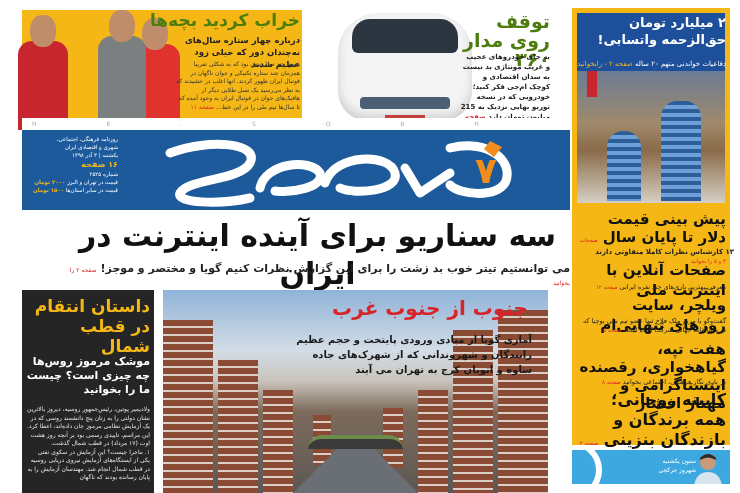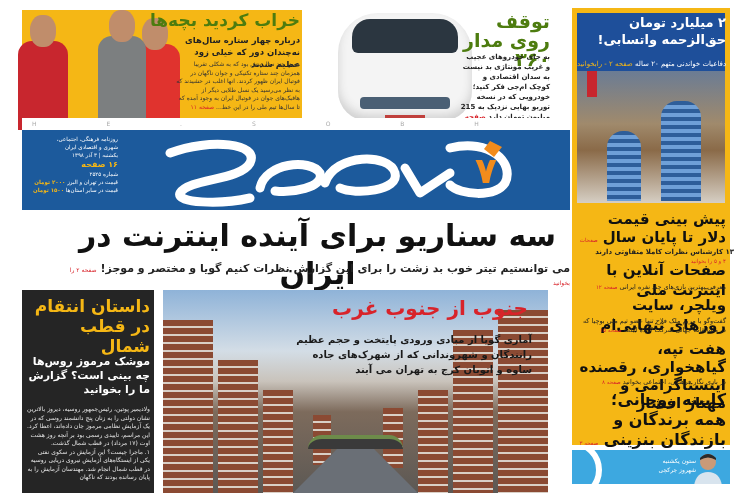--- a/index.html
+++ b/index.html
@@ -155,21 +155,21 @@
 </svg>
 
 <div class="abs rtl headline">سه سناریو برای آینده اینترنت در ایران</div>
 <div class="abs rtl subhead">
   <span>می توانستیم تیتر خوب بد زشت را برای این گزارش نظرات کنیم گویا و مختصر و موجز!</span>
   <span class="ref">صفحه ۲ را بخوانید</span>
 </div>
 
 <div class="abs dark-col"></div>
 <div class="abs rtl dark-title">داستان انتقام در قطب شمال</div>
-<div class="abs rtl dark-sub">موشک مرموز روس‌ها چه بینی است؟ گزارش ما را بخوانید</div>
+<div class="abs rtl dark-sub">موشک مرموز روس‌ها چه چیزی است؟ چیست ما را بخوانید</div>
 <div class="abs rtl dark-body">
   <p>ولادیمیر پوتین، رئیس‌جمهور روسیه، دیروز بالاترین نشان دولتی را به زنان پنج دانشمند روسی که در یک آزمایش نظامی مرموز جان داده‌اند، اعطا کرد. این مراسم، تاییدی رسمی بود بر آنچه روز هشت اوت (۱۷ مرداد) در قطب شمال گذشت.</p>
   <p>۱. ماجرا چیست؟ این آزمایش در سکوی نفتی یکی از ایستگاه‌های آزمایش نیروی دریایی روسیه در قطب شمال انجام شد. مهندسان آزمایش را به پایان رسانده بودند که ناگهان</p>
 </div>
 
 <div class="abs photo">
   <div class="bldg" style="left:0;top:30px;width:50px;height:173px;"></div>
   <div class="bldg" style="left:55px;top:70px;width:40px;height:133px;"></div>
   <div class="bldg" style="left:100px;top:100px;width:30px;height:103px;"></div>
   <div class="bldg" style="left:150px;top:125px;width:18px;height:50px;"></div>

